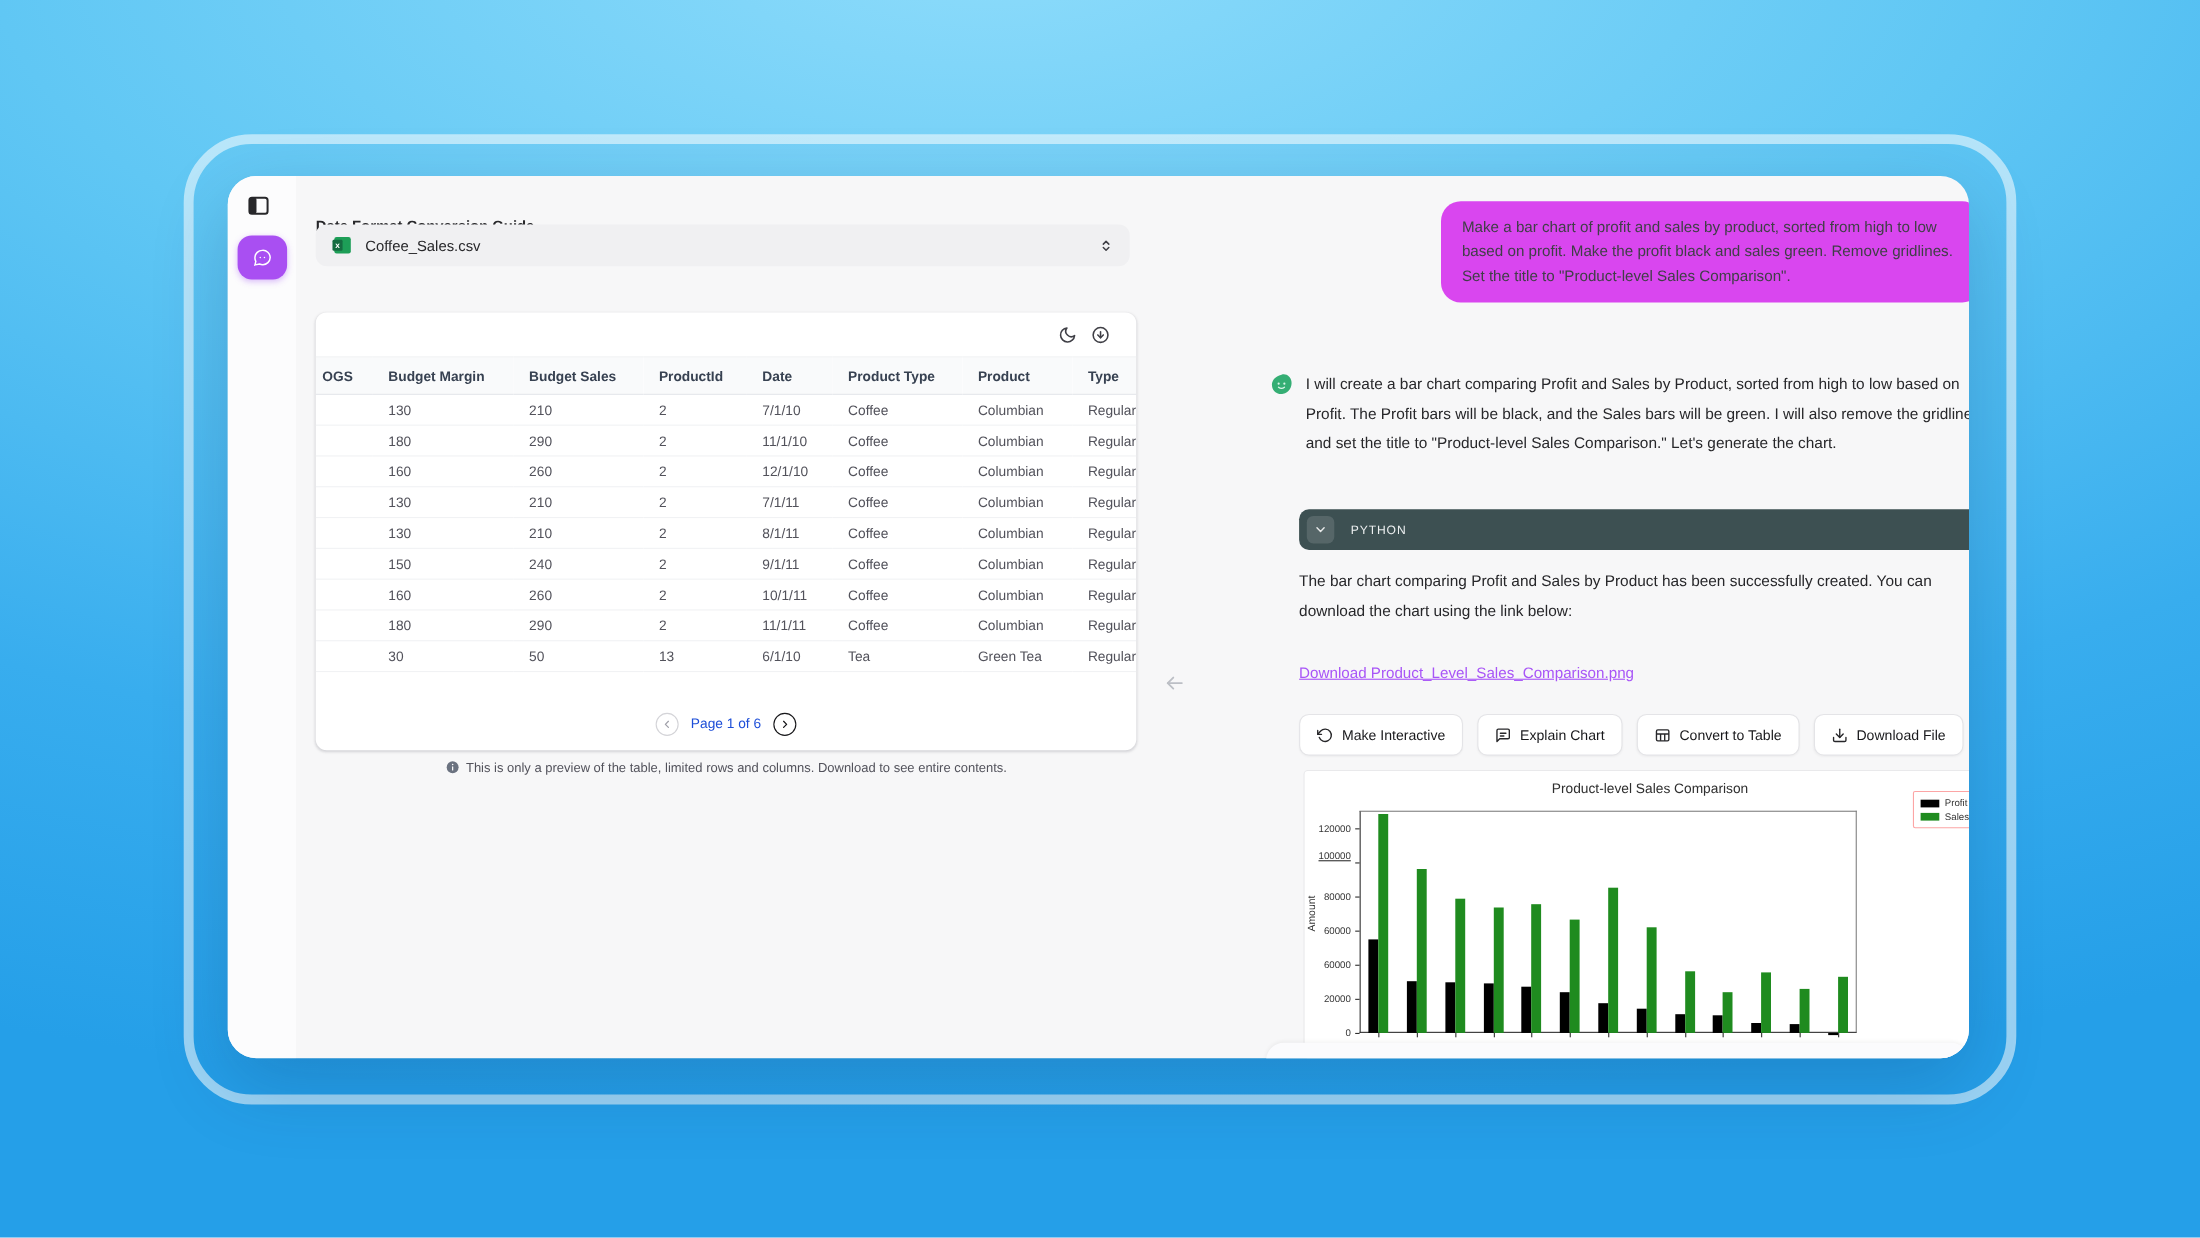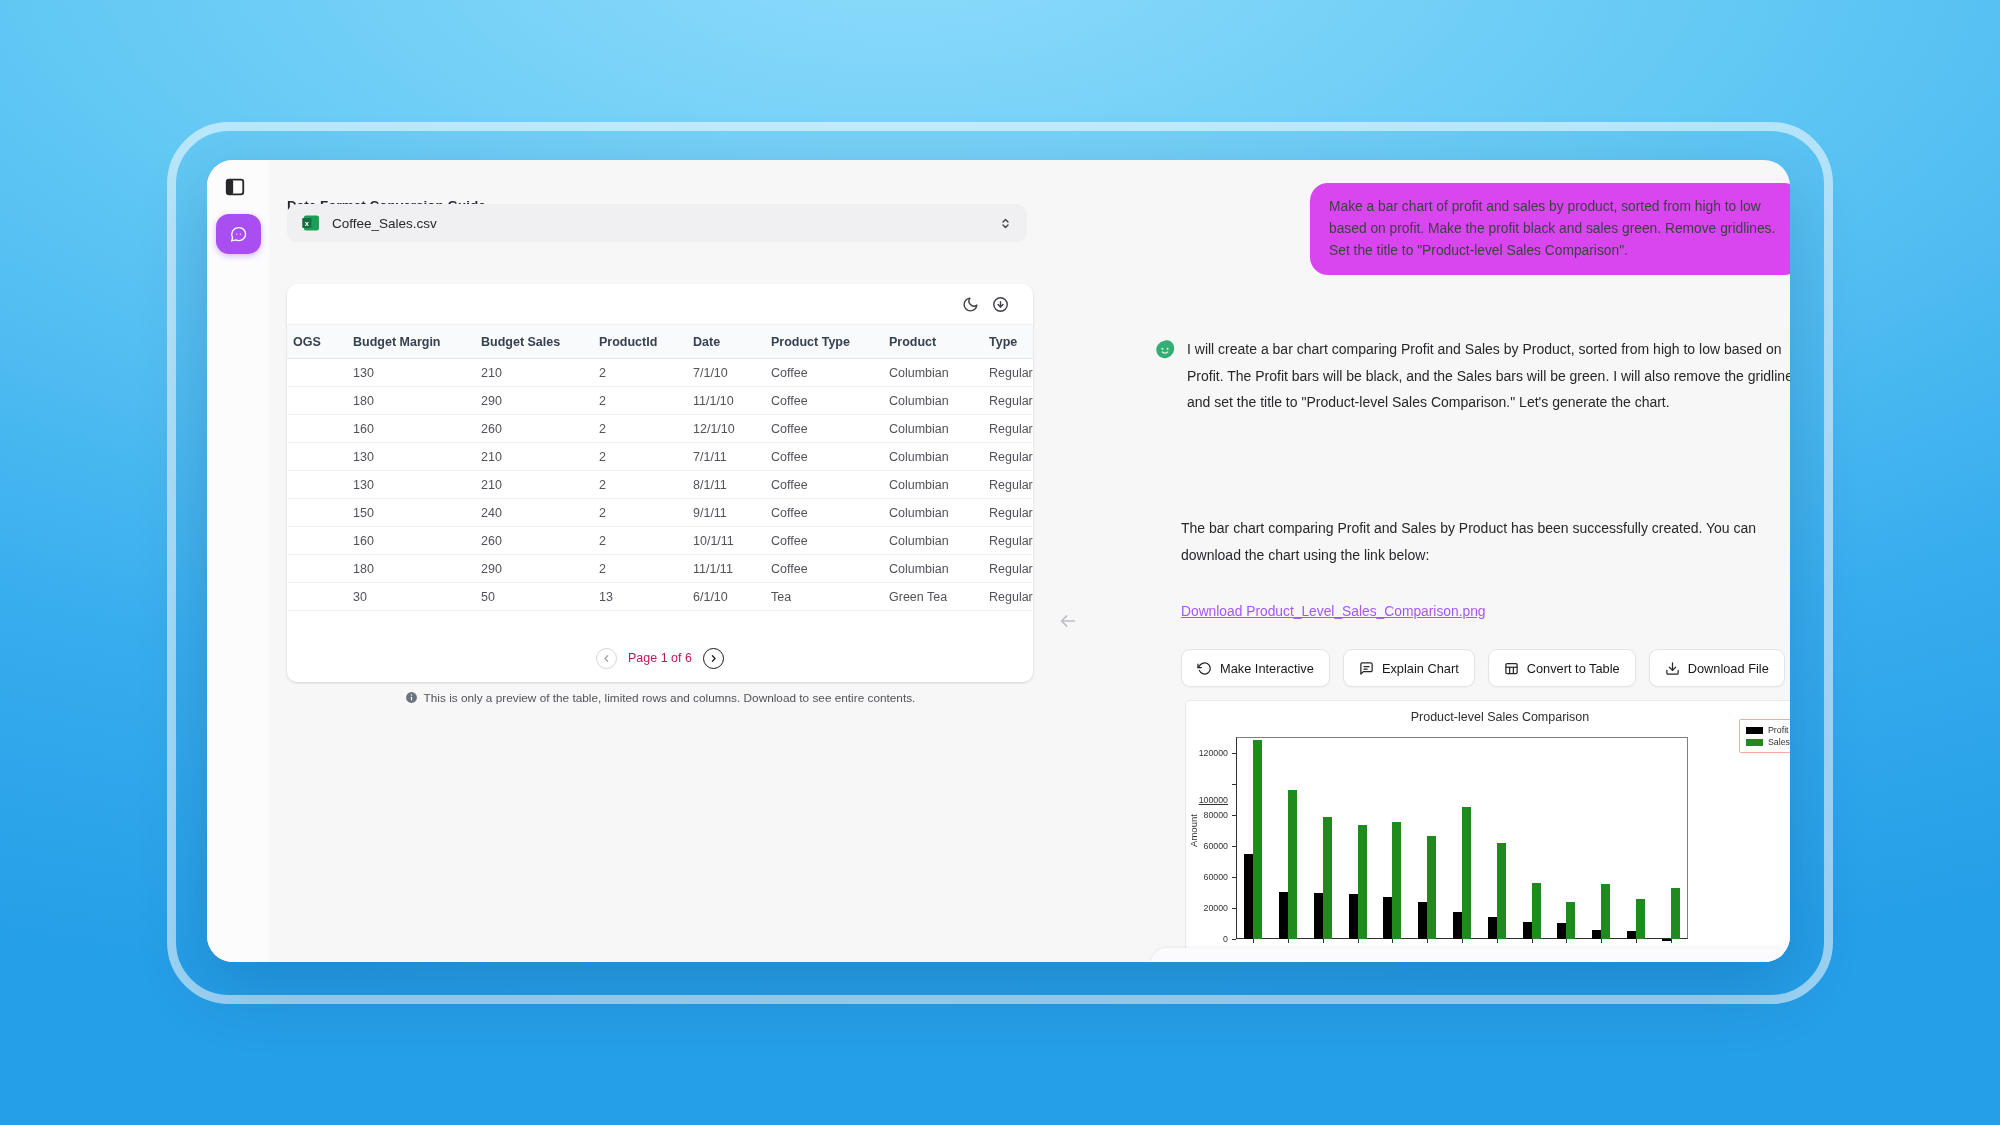--- a/index.html
+++ b/index.html
@@ -48,21 +48,21 @@
     padding-left:14px; white-space:nowrap; overflow:hidden; }
   table.preview td:first-child { padding-left:6px; }
 
   .pagination { position:absolute; left:0; bottom:6px; width:746px; height:36px;
     display:flex; align-items:center; justify-content:center; gap:11px; }
   .pg-btn { width:21px; height:21px; border-radius:50%; background:#fff; display:flex;
     align-items:center; justify-content:center; cursor:pointer; }
   .pg-prev { border:1.4px solid #d4d4d8; color:#a1a1aa; }
   .pg-next { border:1.7px solid #18181b; color:#18181b; }
   .pg-btn svg { width:11px; height:11px; }
-  .pg-label { font-size:12.5px; color:#be185d; }
+  .pg-label { font-size:12.5px; color:#1d4ed8; }
 
   .preview-note { position:absolute; left:80px; top:531px; width:746px; display:flex;
     justify-content:center; gap:6px; font-size:11.8px; color:#52525b; }
   .preview-note svg { width:13px; height:13px; flex:0 0 auto; }
 
   .collapse-arrow { position:absolute; left:850px; top:450px; width:22px; height:22px; color:#bcbfc5; cursor:pointer; }
 
   
   .user-bubble { position:absolute; left:1103px; top:23px; width:492px; background:#d946ef;
     border-radius:18px; padding:13px 19px; font-size:13.8px; line-height:22px; color:#3f3f46; }
@@ -317,20 +317,28 @@
   <div class="assistant-row">
     <svg class="avatar" viewBox="0 0 24 24">
       <path d="M12 2.6c4.6-1.3 8.6 2 9.1 6.5.6 5-2.6 9.9-7.6 10.9-4.9 1-9.4-2-10.1-6.9C2.7 8.2 6 4.1 12 2.6z" fill="#35ae74"></path>
       <circle cx="9.4" cy="10.8" r="1" fill="#d9f5e8"></circle>
       <circle cx="14.6" cy="10.8" r="1" fill="#d9f5e8"></circle>
       <path d="M9.3 14c1.6 1.3 3.8 1.3 5.4 0" stroke="#d9f5e8" stroke-width="1.2" fill="none" stroke-linecap="round"></path>
     </svg>
     <div class="assistant-text">I will create a bar chart comparing Profit and Sales by Product, sorted from high to low based on Profit. The Profit bars will be black, and the Sales bars will be green. I will also remove the gridlines and set the title to "Product-level Sales Comparison." Let's generate the chart.</div>
   </div>
 
+  <div class="python-bar">
+    <div class="chev-box">
+      <svg viewBox="0 0 24 24" fill="none" stroke="currentColor" stroke-width="2.4" stroke-linecap="round" stroke-linejoin="round">
+          <polyline points="6 9 12 15 18 9"></polyline>
+        </svg>
+    </div>
+    <span class="python-label">PYTHON</span>
+  </div>
 
   <div class="result-text">The bar chart comparing Profit and Sales by Product has been successfully created. You can download the chart using the link below:</div>
 
   <a class="download-link">Download Product_Level_Sales_Comparison.png</a>
 
   <div class="actions">
       <button>
         <svg viewBox="0 0 24 24" fill="none" stroke="currentColor" stroke-width="2" stroke-linecap="round" stroke-linejoin="round">
           <path d="M1.5 5v5.5H7"></path>
           <path d="M3.8 15a9 9 0 1 0 2-9.4L1.5 10.5"></path>
@@ -372,21 +380,21 @@
         <div class="ytick-label" style="left: 2px; top: 233px;">0</div>
         <div class="ytick-mark" style="left: 46px; top: 238px;"></div>
         <div class="ytick-label" style="left: 2px; top: 201.923px;">20000</div>
         <div class="ytick-mark" style="left: 46px; top: 206.923px;"></div>
         <div class="ytick-label" style="left: 2px; top: 170.846px;">60000</div>
         <div class="ytick-mark" style="left: 46px; top: 175.846px;"></div>
         <div class="ytick-label" style="left: 2px; top: 139.769px;">60000</div>
         <div class="ytick-mark" style="left: 46px; top: 144.769px;"></div>
         <div class="ytick-label" style="left: 2px; top: 108.692px;">80000</div>
         <div class="ytick-mark" style="left: 46px; top: 113.692px;"></div>
-        <div class="ytick-label" style="left: 2px; top: 94px; text-decoration: underline;">100000</div>
+        <div class="ytick-label" style="left: 2px; top: 72px; text-decoration: underline;">100000</div>
         <div class="ytick-mark" style="left: 46px; top: 82.6154px;"></div>
         <div class="ytick-label" style="left: 2px; top: 46.5385px;">120000</div>
         <div class="ytick-mark" style="left: 46px; top: 51.5385px;"></div>
         <div class="bar" style="width: 9px; left: 58.3846px; background: rgb(0, 0, 0); top: 152.538px; height: 85.4615px;"></div>
         <div class="bar" style="width: 9px; left: 67.3846px; background: rgb(31, 139, 31); top: 39.1077px; height: 198.892px;"></div>
         <div class="xtick-mark" style="left: 67.3846px; top: 238px;"></div>
         <div class="xlabel" style="left: -20.6154px; top: 246px;">Columbian</div>
         <div class="bar" style="width: 9px; left: 93.1538px; background: rgb(0, 0, 0); top: 191.385px; height: 46.6154px;"></div>
         <div class="bar" style="width: 9px; left: 102.154px; background: rgb(31, 139, 31); top: 88.8308px; height: 149.169px;"></div>
         <div class="xtick-mark" style="left: 102.154px; top: 238px;"></div>

